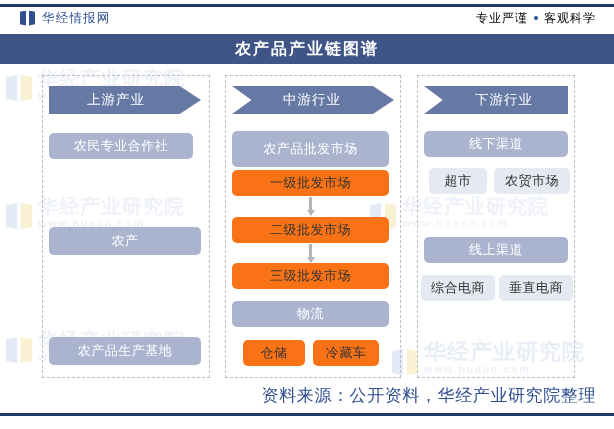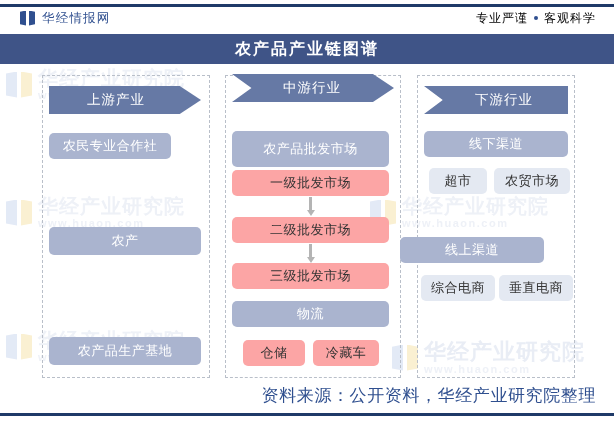--- a/index.html
+++ b/index.html
@@ -60,21 +60,21 @@
     background: #3f5487;
     display: flex; align-items: center; justify-content: center;
   }
   .title-band .t {
     color: #ffffff; font-size: 16px; font-weight: bold; letter-spacing: 2px;
   }
 
   
   .wm {
     position: absolute; pointer-events: none; user-select: none;
-    display: flex; align-items: center; gap: 6px;
+    display: flex; align-items: flex-end; gap: 6px;
     opacity: 1;
   }
   .wm-ic { position: relative; width: 26px; height: 26px; flex: 0 0 26px; }
   .wm-ic i { position: absolute; top: 0; width: 11px; height: 26px; display: block; }
   .wm-ic i.l { left: 0; background: #e3eaf6; clip-path: polygon(0 8%, 100% 0, 100% 100%, 0 92%); }
   .wm-ic i.r { right: 0; background: #faf0d2; clip-path: polygon(0 0, 100% 8%, 100% 92%, 0 100%); }
   .wm-tx { display: flex; flex-direction: column; }
   .wm-tx .a { font-size: 20px; font-weight: bold; color: #eef1f7; letter-spacing: 1px; line-height: 1.05; }
   .wm-tx .b { font-size: 11px; font-weight: bold; color: #eef1f7; letter-spacing: 1.5px; }
   .wm.w1 { left: 6px; top: 68px; }
@@ -106,63 +106,63 @@
     background: #6679a5;
     display: flex; align-items: center; justify-content: center;
     color: #ffffff; font-size: 13.5px; letter-spacing: 1px;
   }
   .chev.h1 {
     left: 49px; top: 86px; width: 152px;
     clip-path: polygon(0 0, 86% 0, 100% 50%, 86% 100%, 0 100%);
     padding-right: 18px;
   }
   .chev.h2 {
-    left: 232px; top: 74px; width: 162px;
+    left: 232px; top: 86px; width: 162px;
     clip-path: polygon(0 0, 87% 0, 100% 50%, 87% 100%, 0 100%, 12% 50%);
     padding-right: 16px; padding-left: 14px;
   }
   .chev.h3 {
     left: 424px; top: 86px; width: 144px;
     clip-path: polygon(0 0, 100% 0, 100% 100%, 0 100%, 13% 50%);
     padding-left: 16px;
   }
 
   
   .box {
     position: absolute;
     display: flex; align-items: center; justify-content: center;
     border-radius: 5px;
     font-size: 13px;
     letter-spacing: 0.5px;
     text-align: center;
     line-height: 1.1;
   }
   .box.blue { background: #aab4cf; color: #ffffff; }
-  .box.gray { background: #fca5a5; color: #333333; font-family: Liberation Serif, serif; }
+  .box.gray { background: #f97316; color: #333333; font-family: Liberation Serif, serif; }
   .box.pale { background: #e4e9f2; color: #333333; }
 
   
-  .b-l1 { left: 49px;  top: 133px; width: 122px; height: 26px; text-align: center; }
+  .b-l1 { left: 49px;  top: 133px; width: 144px; height: 26px; text-align: center; }
   .b-l2 { left: 49px;  top: 227px; width: 152px; height: 28px; }
   .b-l3 { left: 49px;  top: 337px; width: 152px; height: 28px; }
 
   
   .b-m1 { left: 232px; top: 131px; width: 157px; height: 36px; }
   .b-m2 { left: 232px; top: 170px; width: 157px; height: 26px; }
   .b-m3 { left: 232px; top: 217px; width: 157px; height: 26px; }
   .b-m4 { left: 232px; top: 263px; width: 157px; height: 26px; }
   .b-m5 { left: 232px; top: 301px; width: 157px; height: 26px; }
   .b-m6 { left: 243px; top: 340px; width: 62px;  height: 26px; }
   .b-m7 { left: 313px; top: 340px; width: 66px;  height: 26px; }
 
   
   .b-r1 { left: 424px; top: 131px; width: 144px; height: 26px; }
   .b-r2 { left: 429px; top: 168px; width: 58px;  height: 26px; }
   .b-r3 { left: 494px; top: 168px; width: 76px;  height: 26px; }
-  .b-r4 { left: 400px; top: 237px; width: 144px; height: 26px; }
+  .b-r4 { left: 424px; top: 237px; width: 144px; height: 26px; }
   .b-r5 { left: 421px; top: 275px; width: 74px;  height: 26px; }
   .b-r6 { left: 499px; top: 275px; width: 74px;  height: 26px; }
 
   
   .arrow {
     position: absolute;
     width: 9px;
     display: flex; flex-direction: column; align-items: center;
   }
   .arrow .stem { width: 3px; background: #b4b4b4; }

